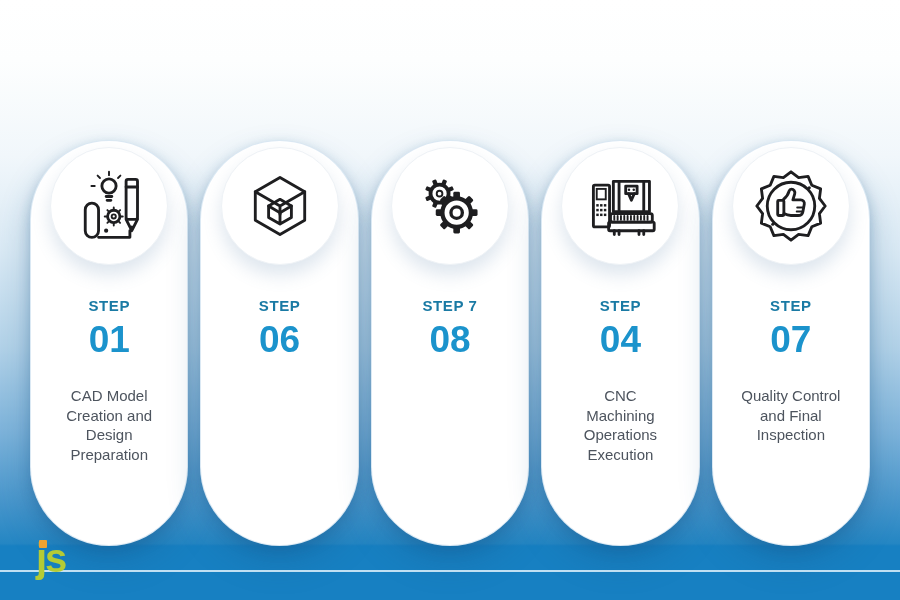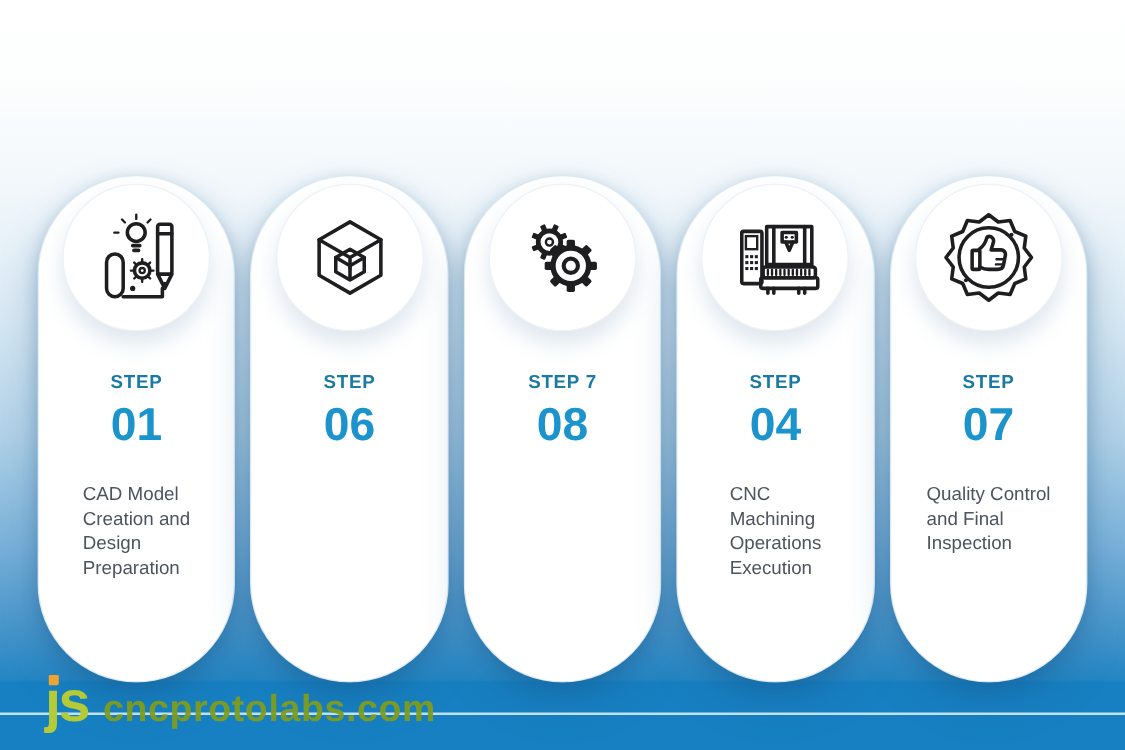--- a/index.html
+++ b/index.html
@@ -51,36 +51,36 @@
   }
   .step-number {
     margin-top: 5px;
     font-size: 37px; font-weight: 700;
     color: #1b93cc;
   }
   .step-desc {
     margin-top: 25px;
     font-size: 15px; line-height: 1.3;
     color: #4d545e;
-    text-align: left;
+    text-align: center;
     white-space: pre-line;
     padding: 0 6px;
   }
 
   .footer-line {
     position: absolute; left: 0; right: 0; top: 570px; height: 2px;
     background: rgba(223,241,251,.85);
   }
   .watermark {
     position: absolute; left: 36px; top: 538px;
     display: flex; align-items: baseline;
   }
   .wm-logo {
     position: relative;
-    font-size: 46px; font-weight: 700; letter-spacing: -2px;
+    font-size: 40px; font-weight: 700; letter-spacing: -2px;
     color: #b4cb36; line-height: 1;
   }
   .wm-dot {
     position: absolute; left: 3px; top: 2px;
     width: 8px; height: 8px; background: #f0a331; border-radius: 1px;
   }
   .wm-site {
     margin-left: 12px;
     font-size: 30px; font-weight: 700; letter-spacing: 0.5px;
     color: rgba(126,157,29,.95);
@@ -225,16 +225,15 @@
 Inspection</div>
     </div>
 
   </div>
 
   <div class="footer-line"></div>
 
   <div class="watermark">
     <span class="wm-logo">js<span class="wm-dot"></span></span>
 
-    <span class="wm-site">cncprotolabs.com</span>
   </div>
 
 </div>
 
 </body></html>

